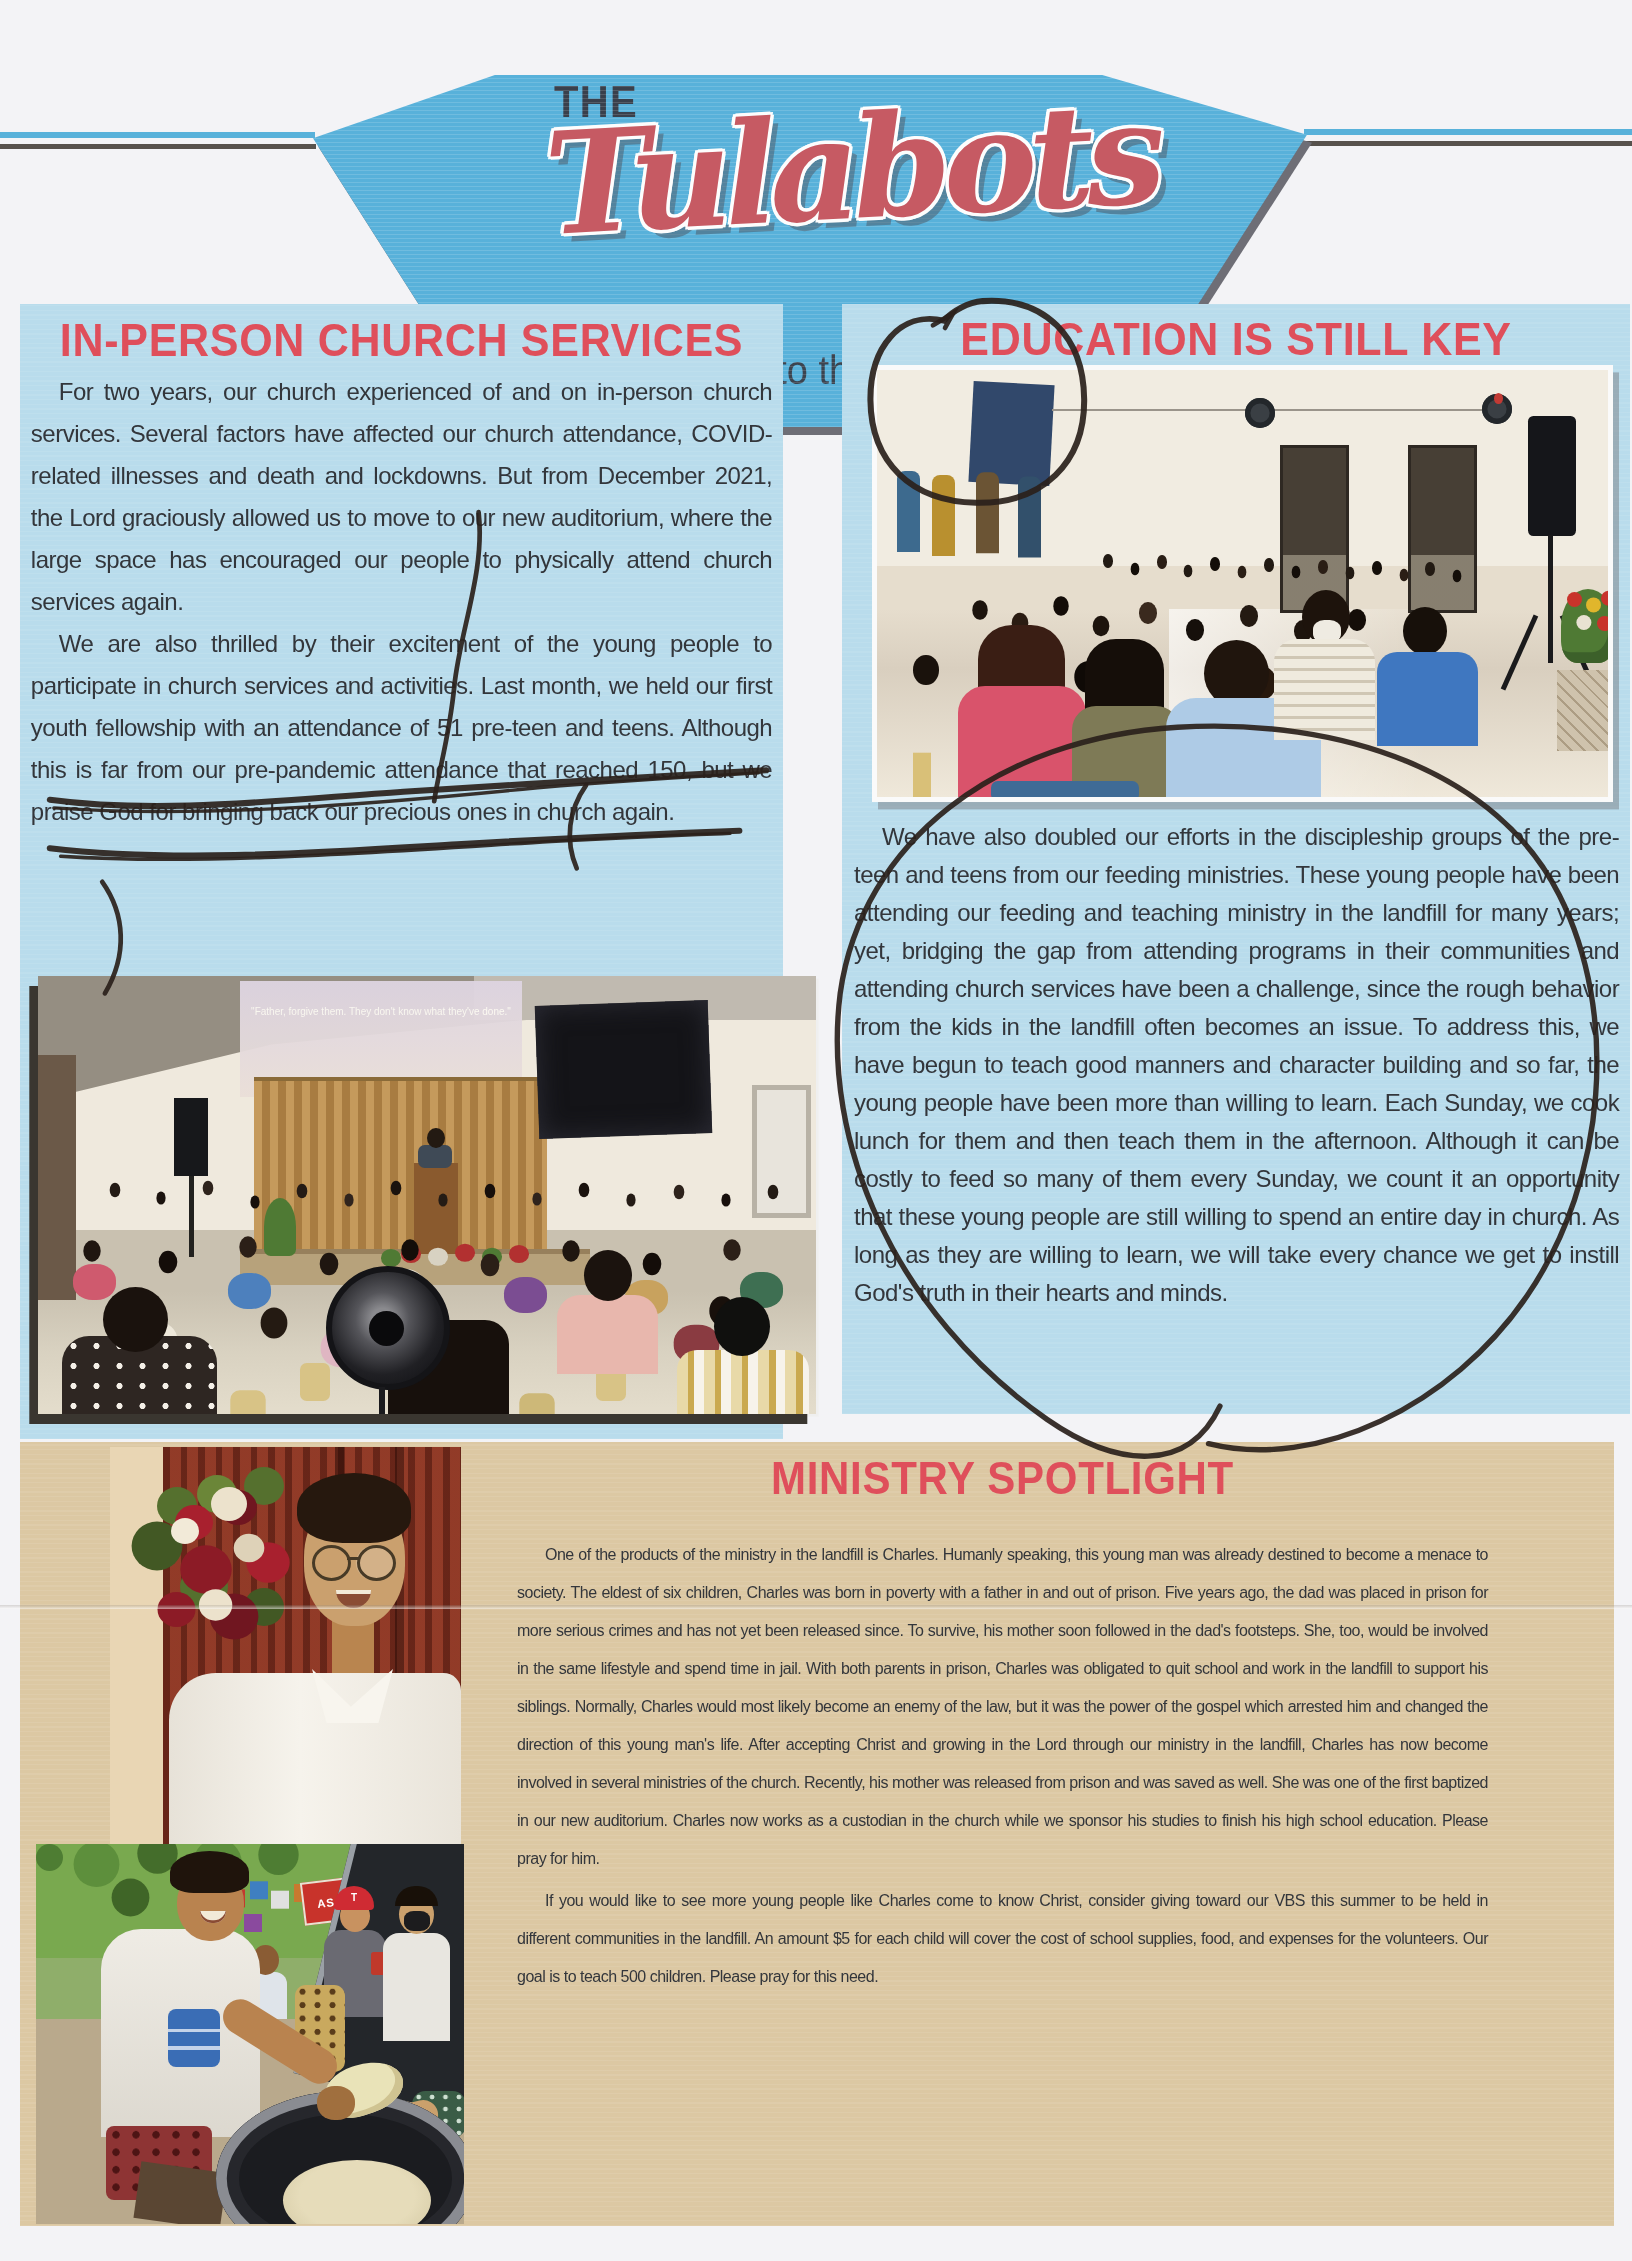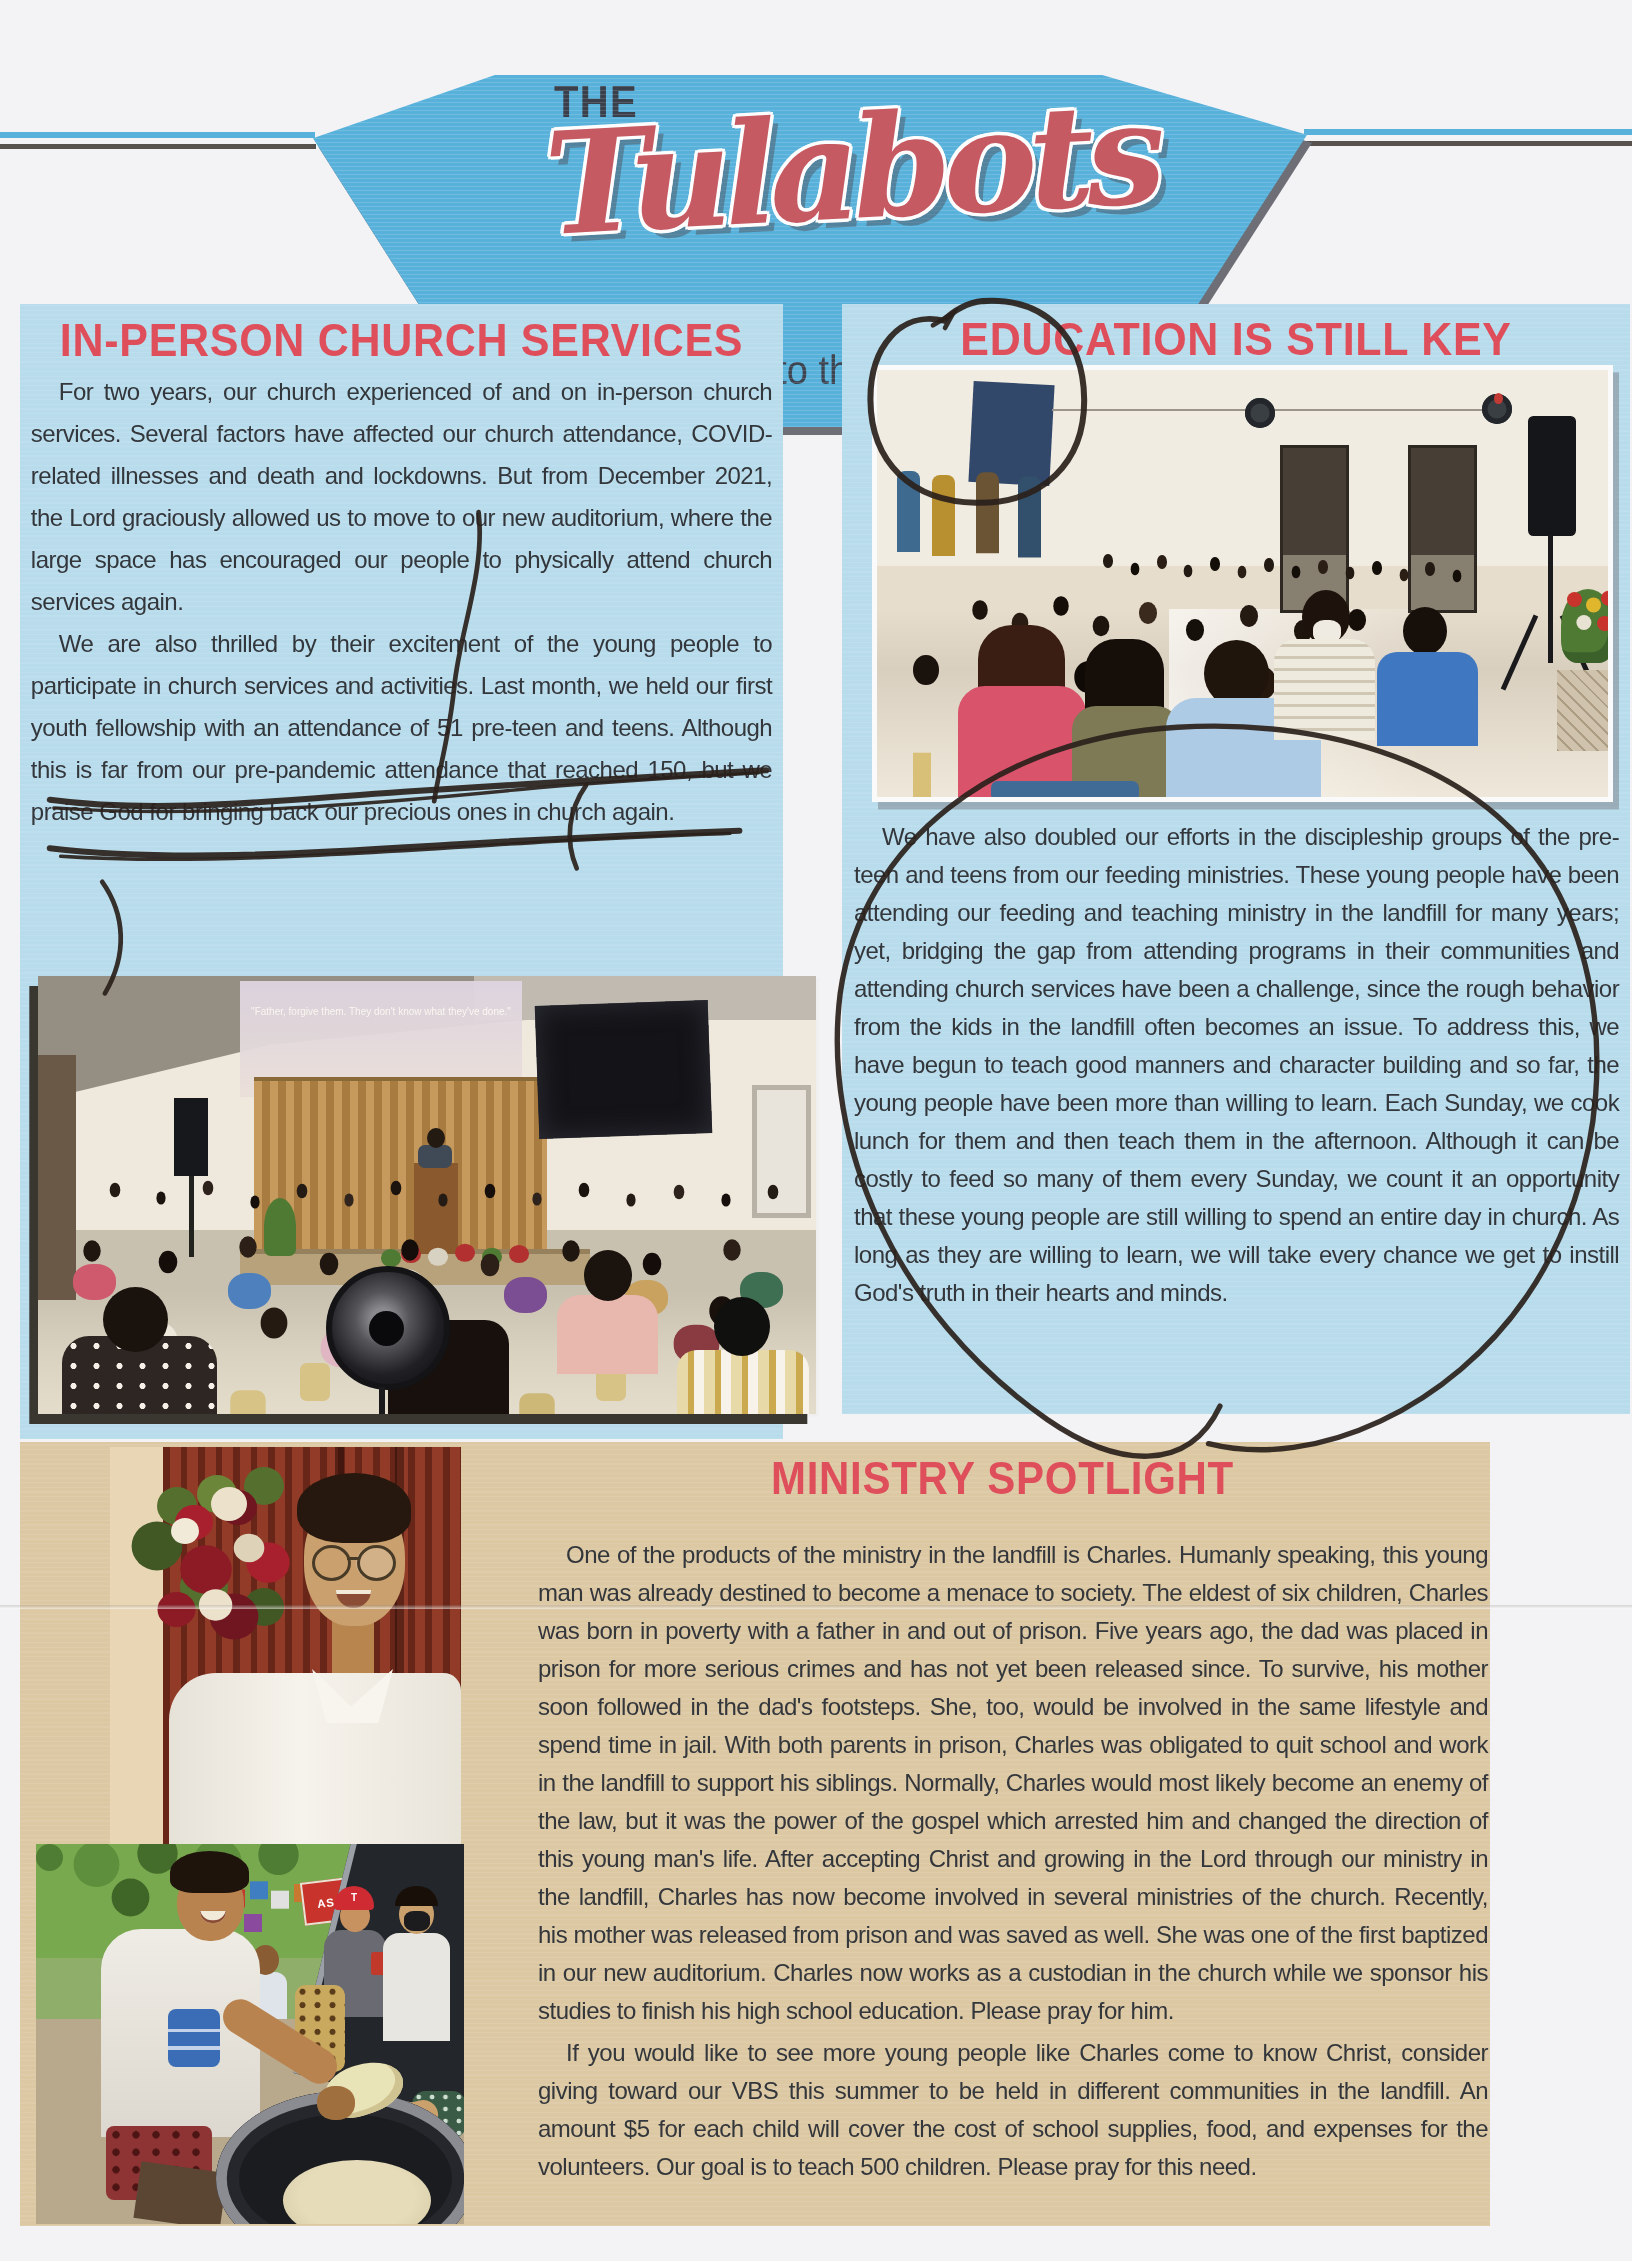--- a/index.html
+++ b/index.html
@@ -24,30 +24,30 @@
         0 -3.4px 0 #fdfdfd,0 3.4px 0 #fdfdfd,-3.4px 0 0 #fdfdfd,3.4px 0 0 #fdfdfd,7.4px 8.7px 0 rgba(75,75,85,.45);}
   .masthead-sub{position:absolute;left:0;right:0;top:274px;text-align:center;font-size:38px;
         color:#3b4450;letter-spacing:0px;transform:scaleY(1.05);}
   
   .panel{position:absolute;}
   .panel:after{content:"";position:absolute;inset:0;pointer-events:none;
         background:repeating-linear-gradient(0deg,rgba(255,255,255,.08) 0 1.3px,rgba(255,255,255,0) 1.3px 4.7px);}
   .panel-blue{background:#b9dcec;}
   .panel-left{left:20px;top:304px;width:763px;height:1135px;}
   .panel-right{left:842px;top:304px;width:788px;height:1110px;}
-  .panel-tan{left:20px;top:1442px;width:1470px;height:784px;background:#dcc8a3;text-decoration:underline;}
+  .panel-tan{left:20px;top:1442px;width:1594px;height:784px;background:#dcc8a3;text-decoration:underline;}
   .headline{position:absolute;left:0;right:0;text-align:center;font-weight:bold;color:#df4f5b;
         font-size:43px;letter-spacing:0.7px;transform:scaleY(1.08);margin:0;z-index:3;}
   .body-copy{position:absolute;text-align:justify;color:#33363b;letter-spacing:-0.5px;z-index:3;}
   .body-copy p{margin:0;text-indent:28px;}
   .copy-left{left:10.8px;right:10.8px;top:67px;font-size:24px;line-height:42px;}
   .copy-right{left:12px;right:10.8px;top:514px;font-size:24px;line-height:38px;}
   .spot-col{position:absolute;left:497px;width:971px;top:0;height:100%;}
   .spot-head{top:13.4px;font-size:42px;}
-  .copy-spot{left:0;right:0;top:94px;font-size:24px;line-height:38px;margin-left:21px;}
+  .copy-spot{left:0;right:0;top:94px;font-size:16px;line-height:38px;}
   .copy-spot p+p{margin-top:4px;}
   
   .photo{position:absolute;overflow:hidden;z-index:4;}
   .abs{position:absolute;}
   
   .ph-church{left:38px;top:976px;width:778px;height:438px;
         background:linear-gradient(180deg,#efe9dd 0 58%,#c9c1b0 58% 72%,#d9d2c1 86%,#e4ddcc 100%);
         box-shadow:-8.7px 10px 0 #3a3630,2.7px 2.7px 0 #efefef;}
   .ch-ceiling{left:0;top:0;width:100%;height:46%;background:#958e82;
         clip-path:polygon(0 0,100% 0,100% 16%,62% 22%,30% 34%,0 62%);}

